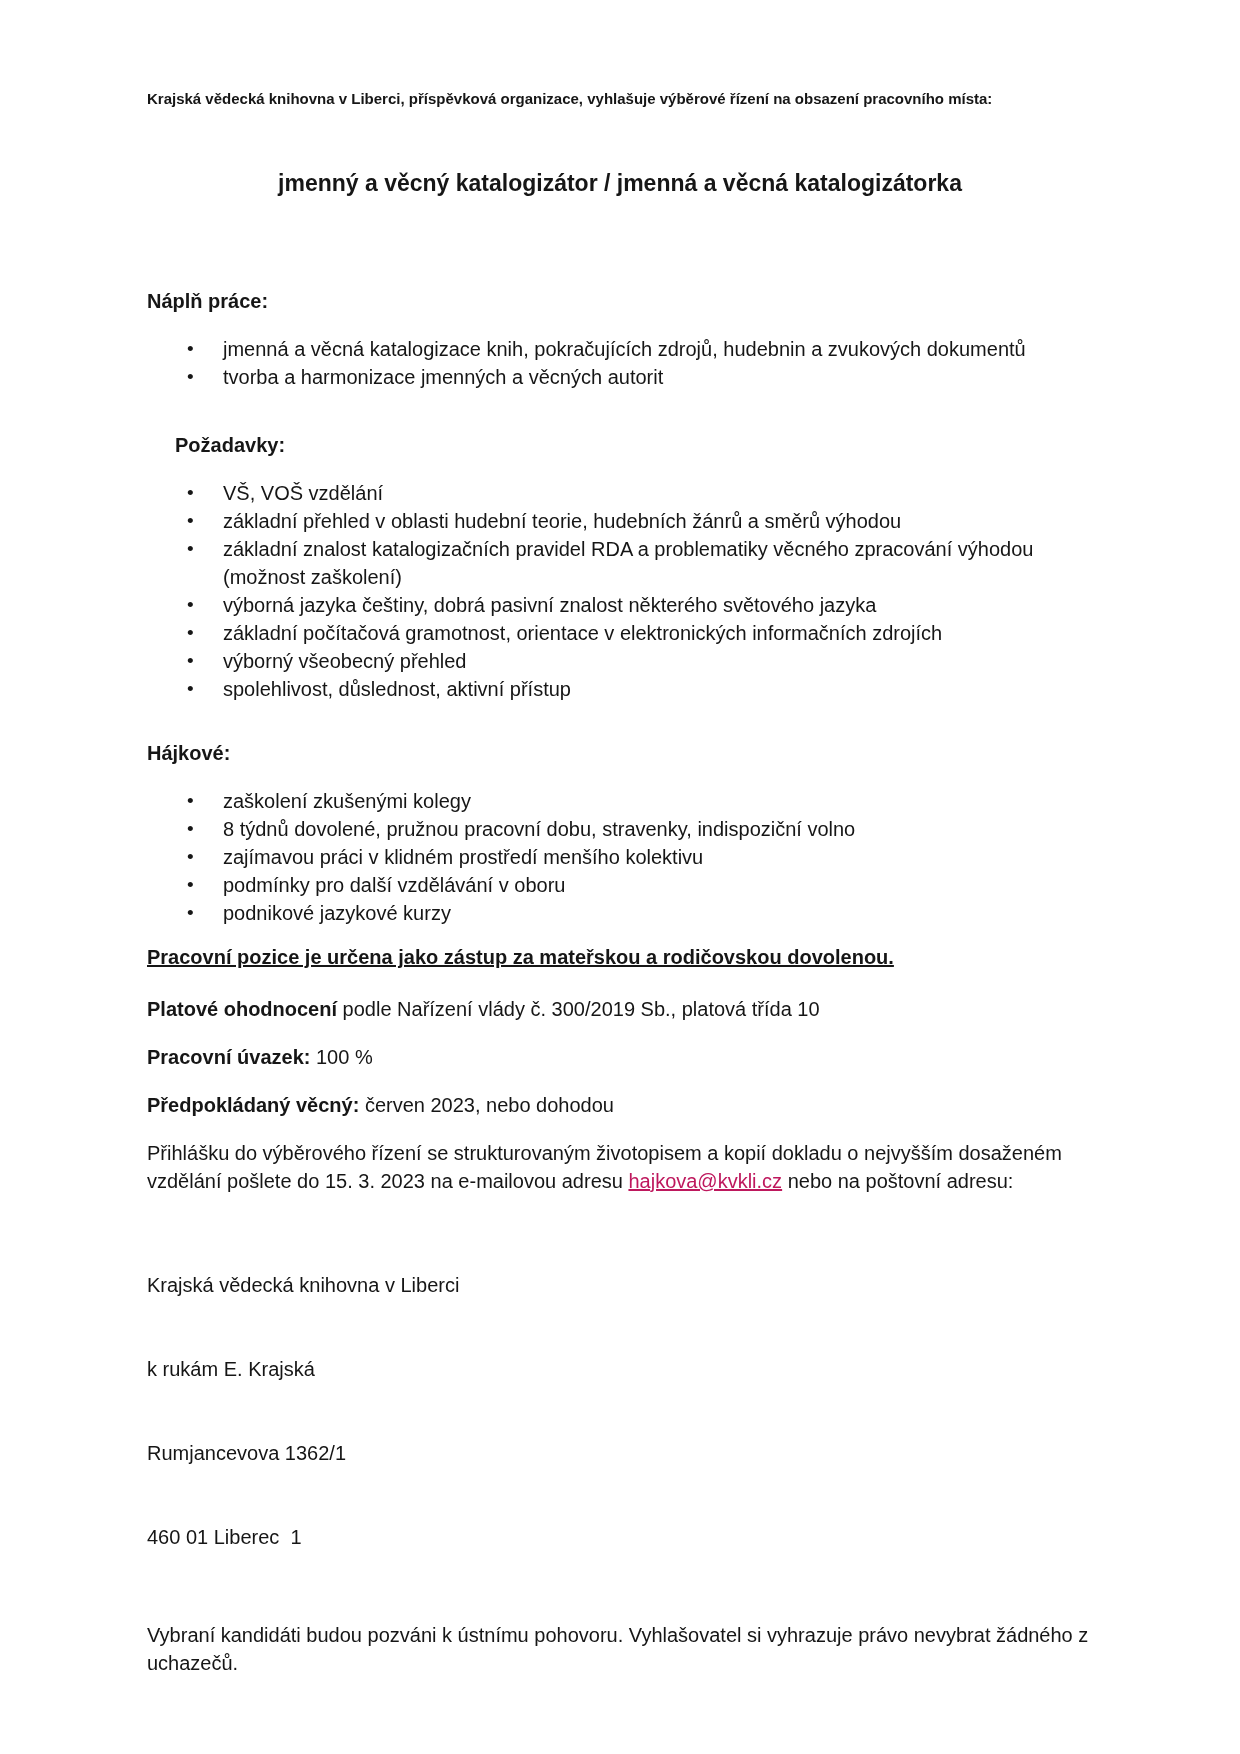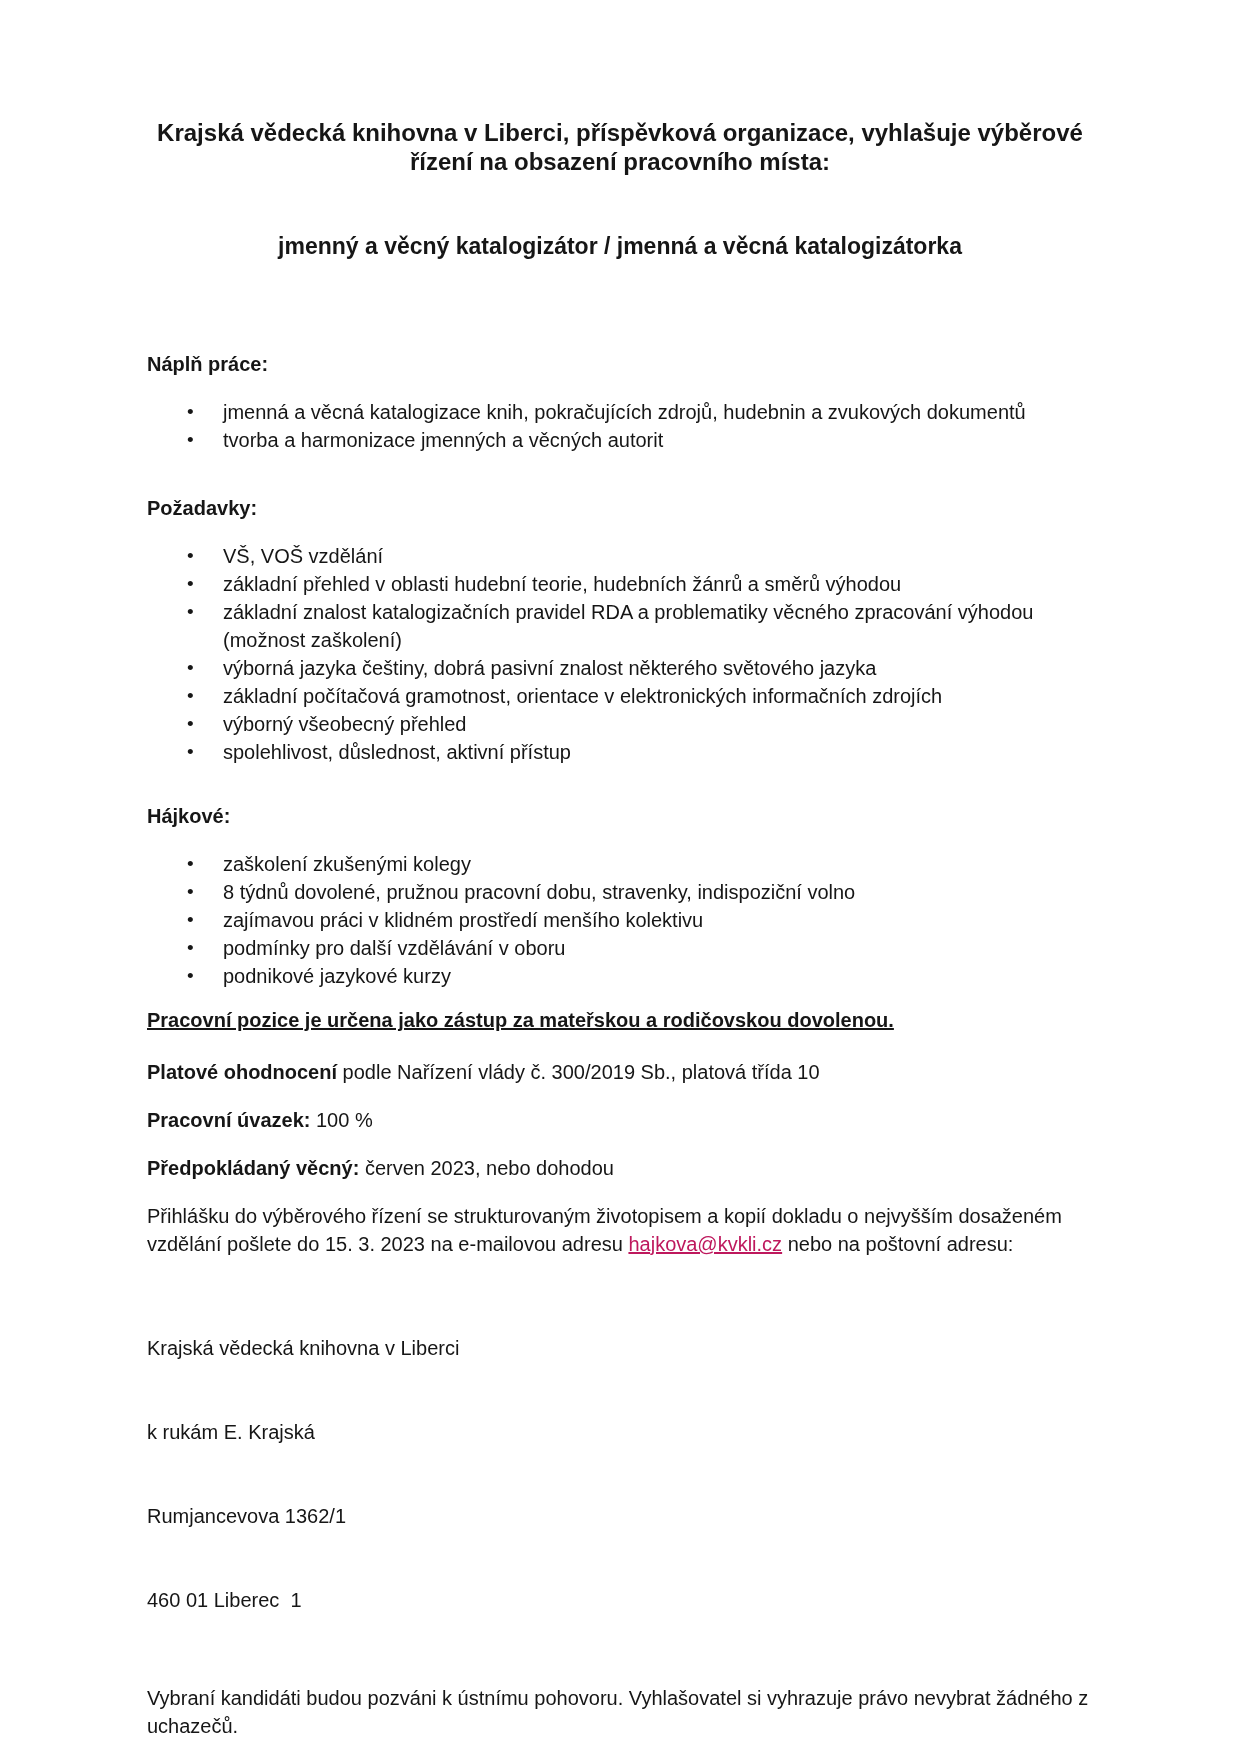--- a/index.html
+++ b/index.html
@@ -16,40 +16,40 @@
     font-family: "Liberation Sans", "DejaVu Sans", sans-serif;
     color: #161616;
   }
   .content {
     position: absolute;
     left: 147px;
     top: 0;
     width: 946px;
   }
   .intro {
-    margin-top: 118px;
-    text-align: center;
+    margin-top: 84px;
+    text-align: left;
     font-weight: bold;
-    font-size: 24px;
+    font-size: 15px;
     line-height: 29px;
   }
   .job-title {
     margin-top: 54px;
     text-align: center;
     font-weight: bold;
     font-size: 23px;
     line-height: 32px;
   }
   .sec-heading {
     font-weight: bold;
     font-size: 20px;
     line-height: 28px;
   }
   .sec-heading.s0 { margin-top: 88px; }
-  .sec-heading.s1 { margin-top: 40px; }
+  .sec-heading.s1 { margin-top: 40px; margin-left: 28px; }
   .sec-heading.s2 { margin-top: 36px; }
   .bullet-list {
     margin: 0;
     padding: 0;
   }
   .bullet-item {
     position: relative;
     padding-left: 76px;
     font-size: 20px;
     line-height: 28px;

